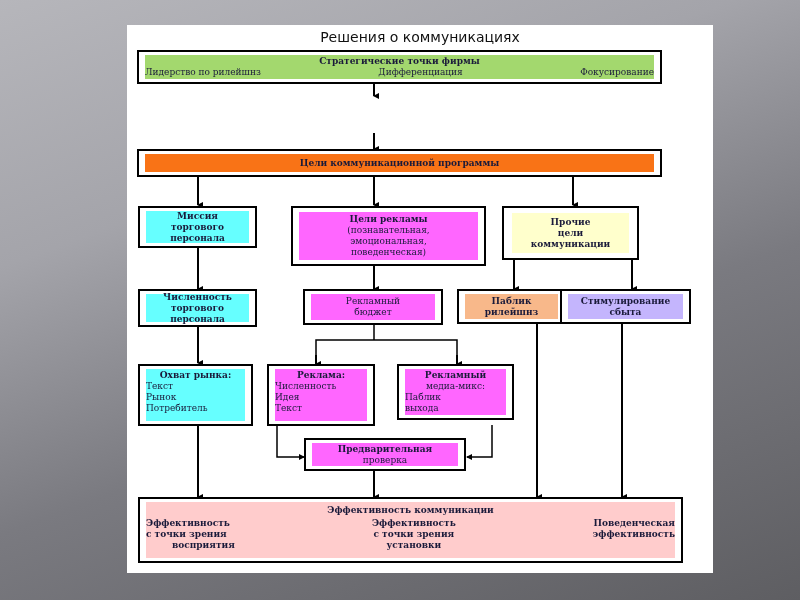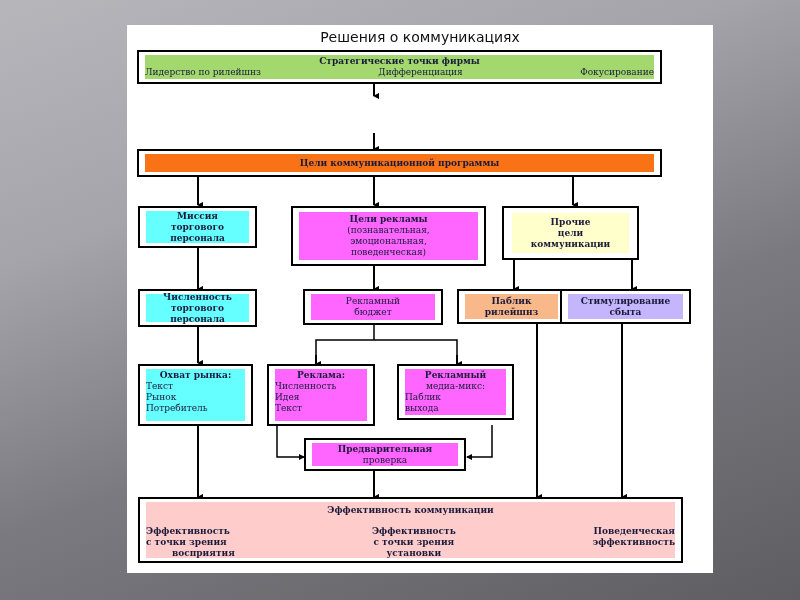--- a/index.html
+++ b/index.html
@@ -173,21 +173,21 @@
   <div class="box" style="left:177px;top:413px;width:162px;height:33px;">
     <div class="fill" style="background:#ff66ff;">
       <div class="bold">Предварительная</div>
       <div>проверка</div>
     </div>
   </div>
 
   <div class="box" style="left:11px;top:472px;width:545px;height:66px;">
     <div class="fill" style="background:#ffcccc;justify-content:flex-start;padding-top:3px;">
       <div class="bold">Эффективность коммуникации</div>
-      <div style="display:flex;justify-content:space-between;margin-top:10px;">
+      <div style="display:flex;justify-content:space-between;margin-top:2px;">
         <div class="bold" style="text-align:left;">
           <div>Эффективность</div>
           <div>с точки зрения</div>
           <div style="padding-left:26px;">восприятия</div>
         </div>
         <div class="bold" style="text-align:center;">
           <div>Эффективность</div>
           <div>с точки зрения</div>
           <div>установки</div>
         </div>

